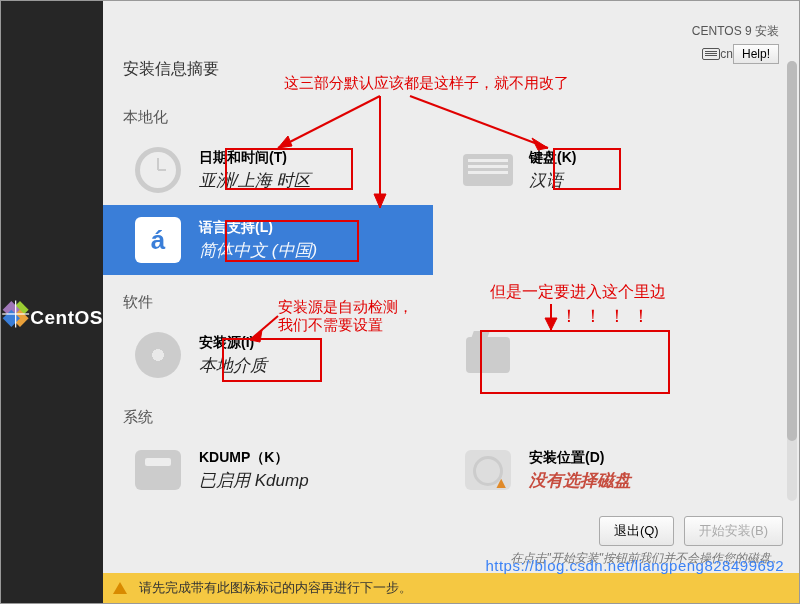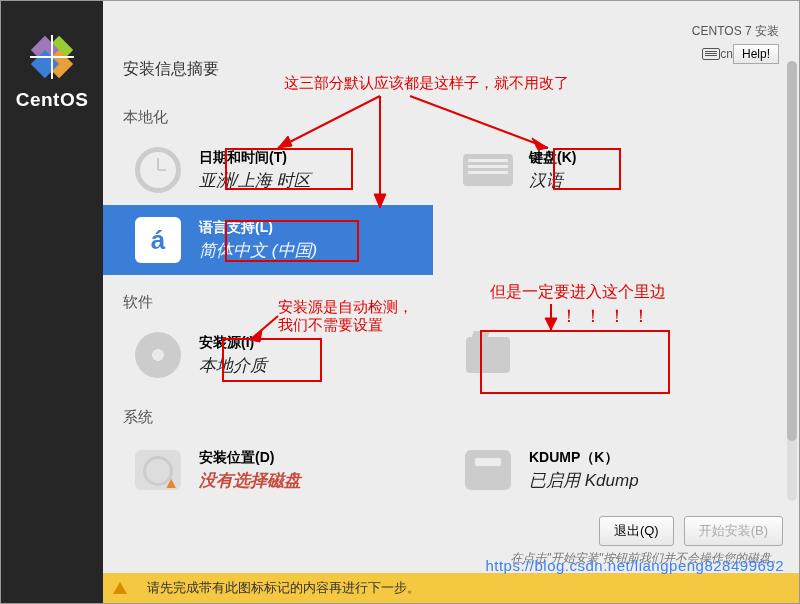--- a/index.html
+++ b/index.html
@@ -1,20 +1,20 @@
 <!DOCTYPE html>
 <html><head>
 <meta charset="utf-8">
 <style>
 * { box-sizing: border-box; margin: 0; padding: 0; }
 body { width: 800px; height: 604px; font-family: "Microsoft YaHei", sans-serif; font-size: 14px; overflow: hidden; position: relative; background: #fff; }
 
 .container { display: flex; width: 800px; height: 604px; border: 1px solid #999; }
 
-.sidebar { width: 102px; background: #262626; display: flex; flex-direction: column; align-items: center; padding-top: 32px; }
+.sidebar { width: 102px; background: #262626; display: flex; flex-direction: row; align-items: center; padding-top: 32px; }
 .logo-icon { width: 48px; height: 48px; margin-bottom: 8px; }
 .logo-text { color: #fff; font-size: 19px; font-weight: bold; letter-spacing: 0.5px; }
 
 .main { flex: 1; background: #ededed; position: relative; display: flex; flex-direction: column; }
 
 .header { display: flex; justify-content: space-between; padding: 22px 20px 10px 20px; }
 .page-title { font-size: 16px; color: #333; margin-top: 36px; }
 .header-right { text-align: right; font-size: 12px; color: #555; }
 .header-right-top { margin-bottom: 4px; }
 .kbd-row { display: flex; align-items: center; gap: 0; justify-content: flex-end; }
@@ -33,21 +33,21 @@
 .spoke-text .title { font-weight: bold; font-size: 14px; }
 .spoke-text .status { font-style: italic; font-size: 17px; margin-top: 2px; opacity: 0.85; }
 .spoke.selected .status { opacity: 0.95; }
 .status.error { color: #c03020; font-weight: bold; font-style: italic; }
 
 .footer-bar { display: flex; justify-content: flex-end; align-items: center; gap: 10px; padding: 8px 16px 0 16px; }
 .btn { background: linear-gradient(#fdfdfd,#e8e8e8); border: 1px solid #aaa; border-radius: 3px; padding: 5px 14px; font-size: 13px; cursor: pointer; }
 .btn.disabled { color: #aaa; }
 .footer-hint { text-align: right; font-size: 12px; color: #777; padding: 4px 16px 6px 0; font-style: italic; }
 
-.warning-bar { background: #f5c842; display: flex; align-items: center; padding: 6px 10px; font-size: 13px; color: #333; gap: 20px; }
+.warning-bar { background: #f5c842; display: flex; align-items: center; padding: 6px 10px; font-size: 13px; color: #333; gap: 12px; }
 .warn-icon { width: 0; height: 0; border-left: 7px solid transparent; border-right: 7px solid transparent; border-bottom: 12px solid #d88a00; position: relative; }
 
 .scrollbar { position: absolute; right: 2px; top: 60px; width: 10px; height: 440px; background: #ddd; border-radius: 5px; }
 .scrollbar-thumb { width: 100%; height: 380px; background: #bbb; border-radius: 5px; }
 
 
 .ico-clock { width: 46px; height: 46px; border: 5px solid #ccc; border-radius: 50%; position: relative; }
 .ico-clock::before { content: ""; position: absolute; left: 50%; top: 50%; width: 2px; height: 12px; background: #ccc; transform-origin: bottom; transform: translate(-50%,-100%); }
 .ico-clock::after { content: ""; position: absolute; left: 50%; top: 50%; width: 2px; height: 8px; background: #ccc; transform-origin: bottom; transform: translate(-50%,-100%) rotate(90deg); }
 .ico-keyboard { width: 50px; height: 32px; background: #ccc; border-radius: 4px; position: relative; }
@@ -83,21 +83,21 @@
       <line x1="2" y1="24" x2="46" y2="24" stroke="#fff" stroke-width="2"></line>
     </svg>
     <div class="logo-text">CentOS</div>
   </div>
 
   <div class="main">
 
     <div class="header">
       <div class="page-title">安装信息摘要</div>
       <div class="header-right">
-        <div class="header-right-top">CENTOS 7 安装</div>
+        <div class="header-right-top">CENTOS 9 安装</div>
         <div class="kbd-row">
           <span class="kbd-icon-small"></span>
           <span>cn</span>
           <button class="help-btn">Help!</button>
         </div>
       </div>
     </div>
 
     <div class="content">
 
@@ -153,34 +153,34 @@
               <div class="ico-soft"></div>
             </div>
         </div>
       </div>
 
       <div class="section-title">系统</div>
 
       <div class="spoke-row">
         <div class="spoke">
           <div class="spoke-icon">
+              <div class="ico-kdump"></div>
+            </div>
+          <div class="spoke-text">
+            <div class="title">KDUMP（K）</div>
+            <div class="status">已启用 Kdump</div>
+          </div>
+        </div>
+        <div class="spoke">
+          <div class="spoke-icon">
               <div class="ico-hdd"></div>
             </div>
           <div class="spoke-text">
             <div class="title">安装位置(D)</div>
             <div class="status error">没有选择磁盘</div>
-          </div>
-        </div>
-        <div class="spoke">
-          <div class="spoke-icon">
-              <div class="ico-kdump"></div>
-            </div>
-          <div class="spoke-text">
-            <div class="title">KDUMP（K）</div>
-            <div class="status">已启用 Kdump</div>
           </div>
         </div>
       </div>
 
     </div>
 
     <div class="footer-bar">
       <button class="btn">退出(Q)</button>
       <button class="btn disabled">开始安装(B)</button>
     </div>

